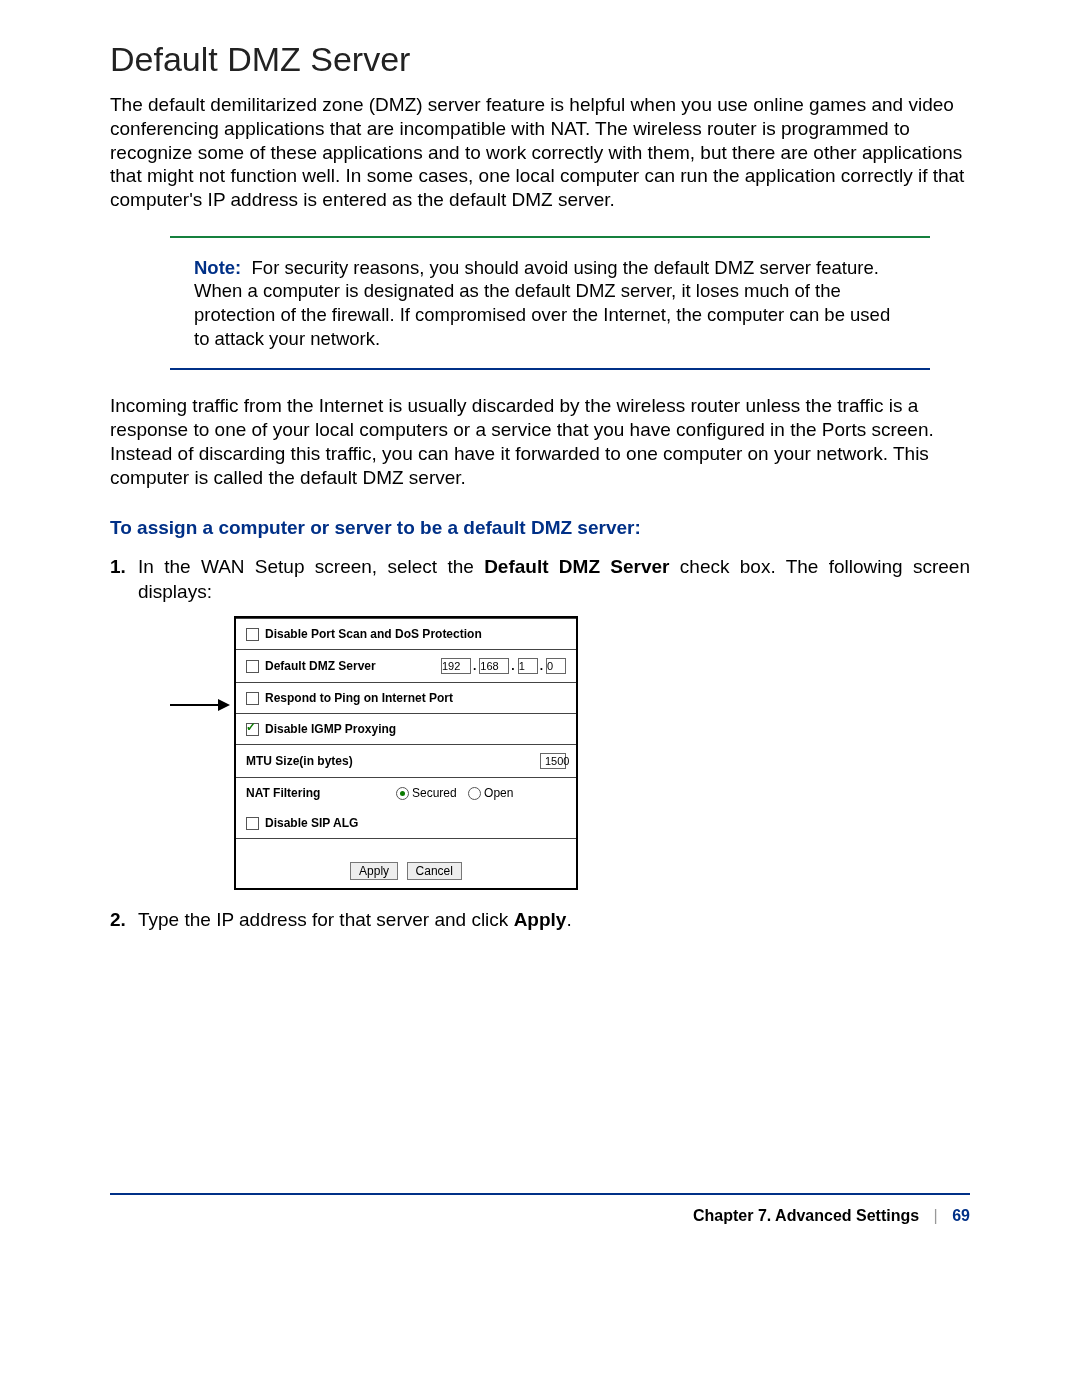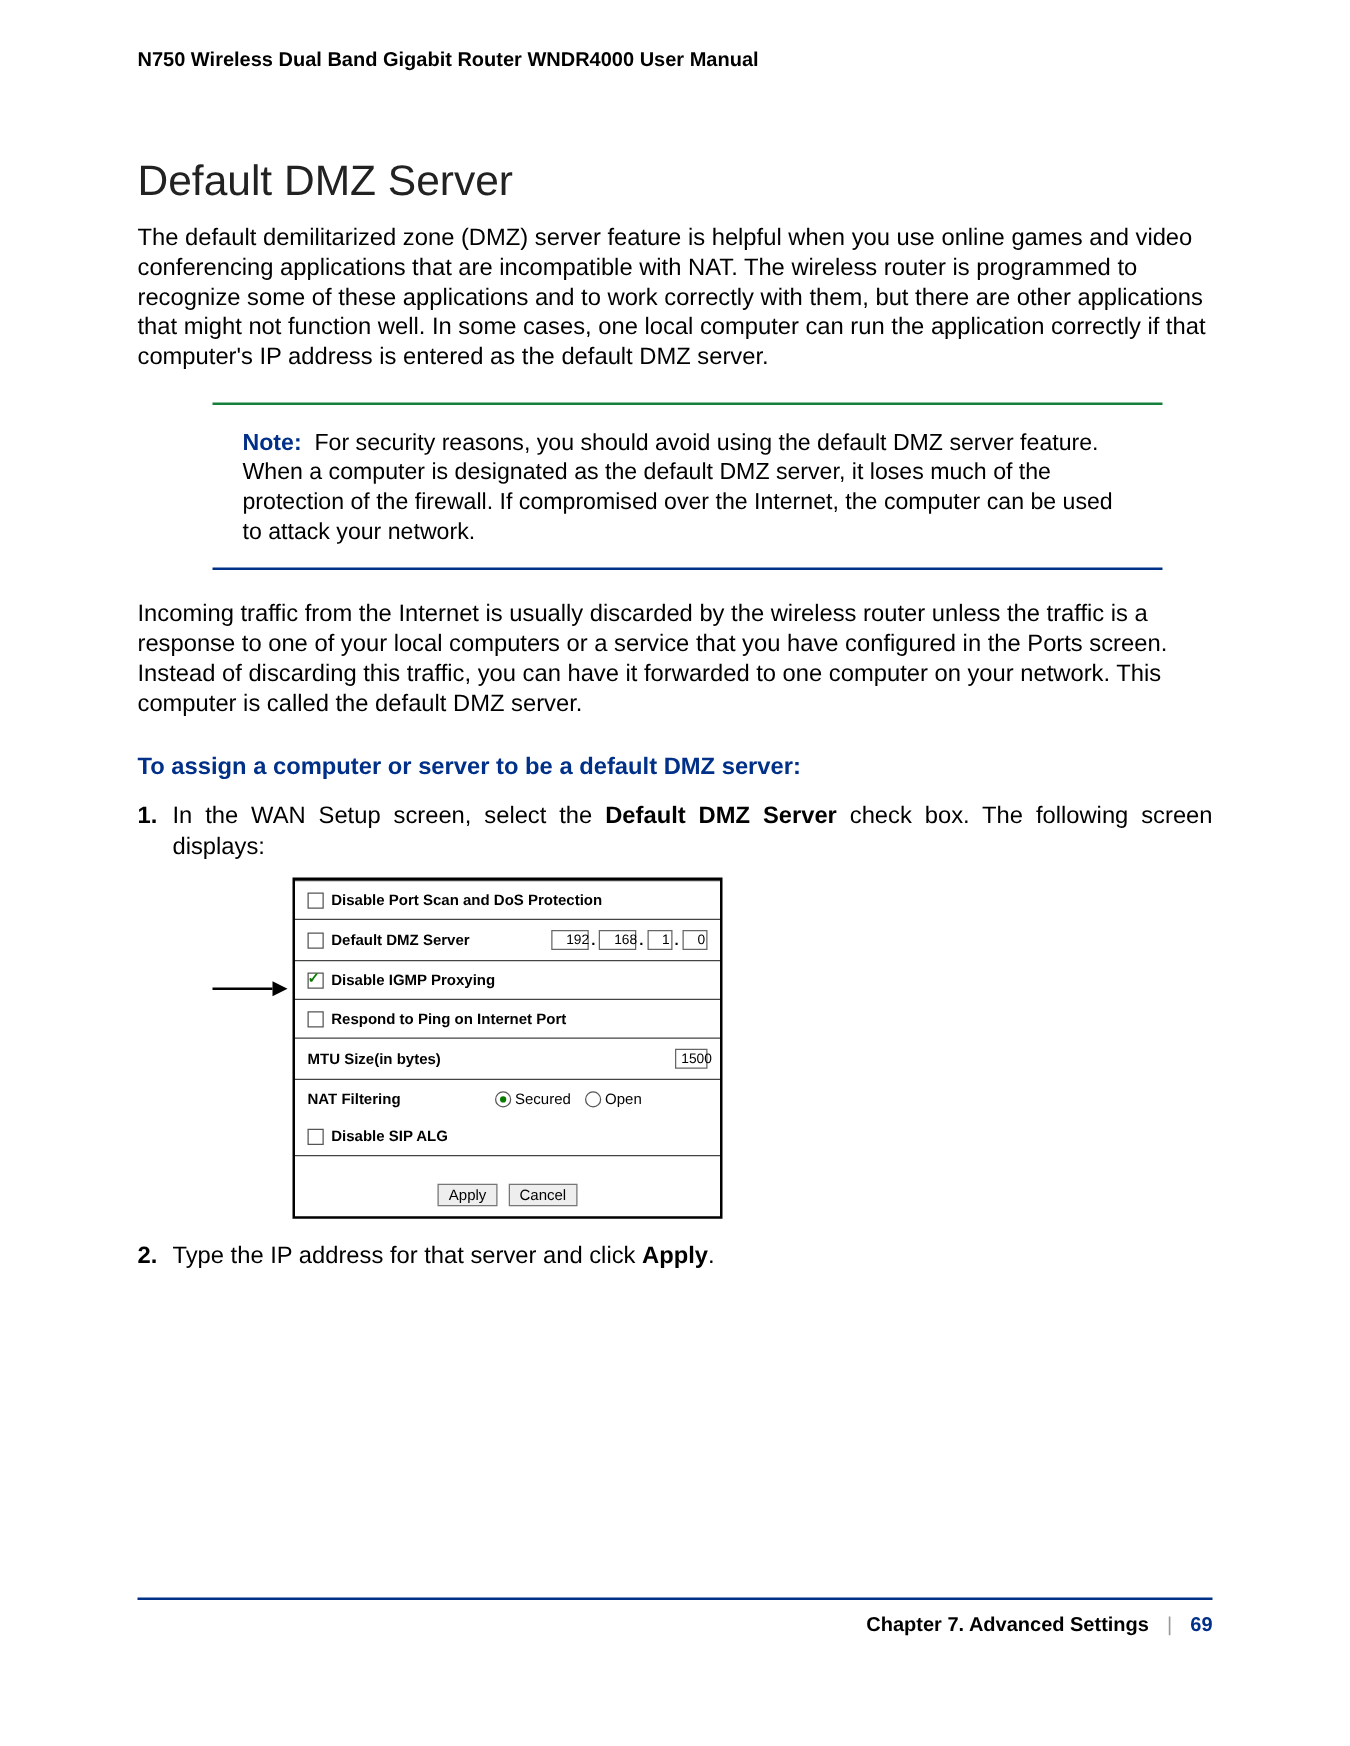--- a/index.html
+++ b/index.html
@@ -112,21 +112,21 @@
     left: -1px; top: -4px;
     font-size: 12px;
     color: #0a7a00;
   }
   .wan-label { flex: 1; }
   .ip-box {
     width: 30px; height: 16px;
     border: 1px solid #666;
     font-size: 11px;
     text-align: left;
-    padding-left: 11px;
+    padding-left: 0;
     margin-left: 3px;
     font-weight: normal;
     box-sizing: border-box;
     line-height: 14px;
   }
   .ip-box.wide { width: 26px; text-align: left; padding-left: 4px; }
   .dot { margin-left: 2px; }
   .radio {
     width: 11px; height: 11px;
     border: 1px solid #555;
@@ -164,21 +164,20 @@
     text-align: right;
     font-size: 16px;
   }
   .footer-sep { margin: 0 10px; color: #999; }
   .footer-page { color: #003087; font-weight: bold; }
 </style>
 </head>
 <body>
 
 <div class="page">
-  <div class="manual-header">N750 Wireless Dual Band Gigabit Router WNDR4000 User Manual</div>
 
   <div class="section-title">Default DMZ Server</div>
 
   <div class="para">The default demilitarized zone (DMZ) server feature is helpful when you use online games and video conferencing applications that are incompatible with NAT. The wireless router is programmed to recognize some of these applications and to work correctly with them, but there are other applications that might not function well. In some cases, one local computer can run the application correctly if that computer's IP address is entered as the default DMZ server.</div>
 
   <div class="note-box">
     <span class="note-label">Note:</span>
     <span class="note-text">&nbsp;</span><span>For security reasons, you should avoid using the default DMZ server feature. When a computer is designated as the default DMZ server, it loses much of the protection of the firewall. If compromised over the Internet, the computer can be used to attack your network.</span>
   </div>
 
@@ -208,27 +207,27 @@
         <span class="ip-box">192</span>
           <span class="dot">.</span>
         <span class="ip-box">168</span>
           <span class="dot">.</span>
         <span class="ip-box" style="width:20px;">1</span>
           <span class="dot">.</span>
         <span class="ip-box" style="width:20px;">0</span>
       </div>
 
       <div class="wan-row">
+        <span class="cb"></span>
+        <span class="wan-label">Respond to Ping on Internet Port</span>
+      </div>
+
+      <div class="wan-row">
         <span class="cb checked"></span>
         <span class="wan-label">Disable IGMP Proxying</span>
-      </div>
-
-      <div class="wan-row">
-        <span class="cb"></span>
-        <span class="wan-label">Respond to Ping on Internet Port</span>
       </div>
 
       <div class="wan-row">
         <span class="wan-label">MTU Size(in bytes)</span>
         <span class="ip-box wide">1500</span>
       </div>
 
       <div class="wan-row" style="flex-wrap:wrap;gap:14px;">
         <span class="wan-label" style="flex:0 0 40%;">NAT Filtering</span>
         <span style="font-weight:normal;">

